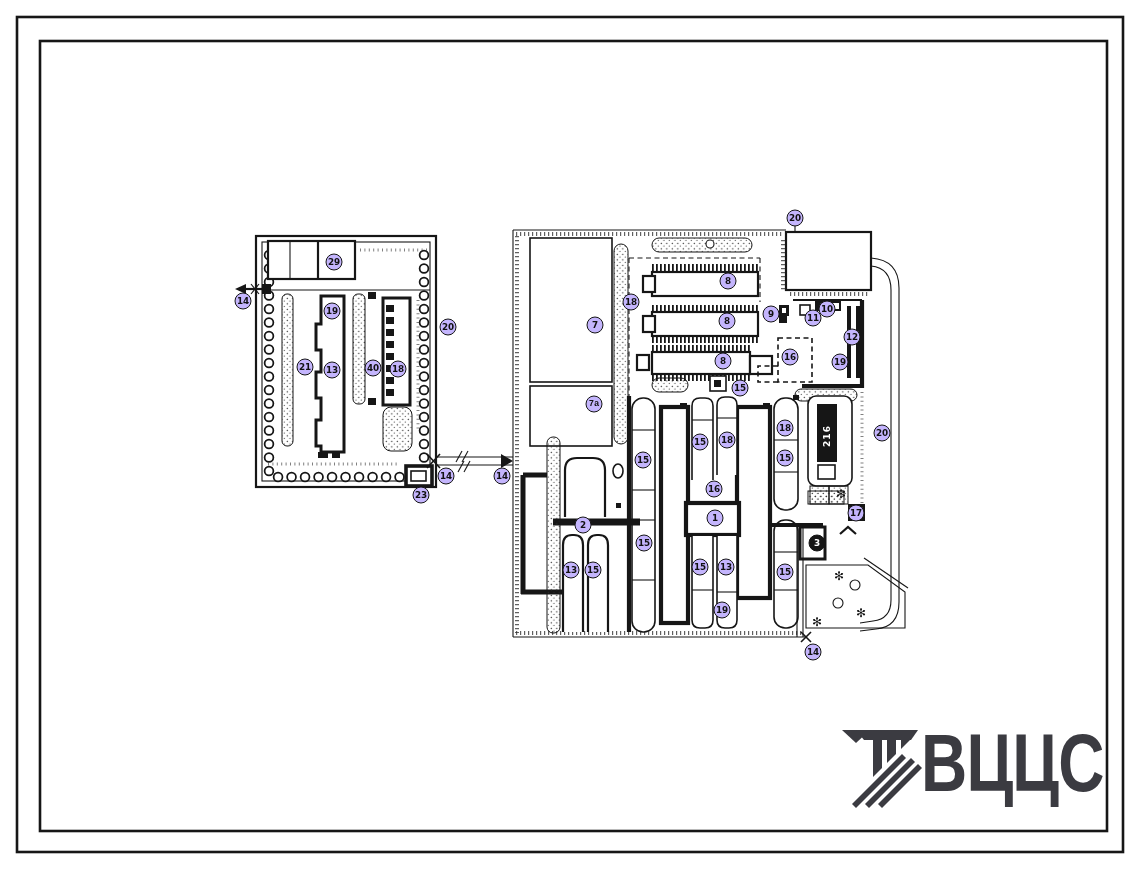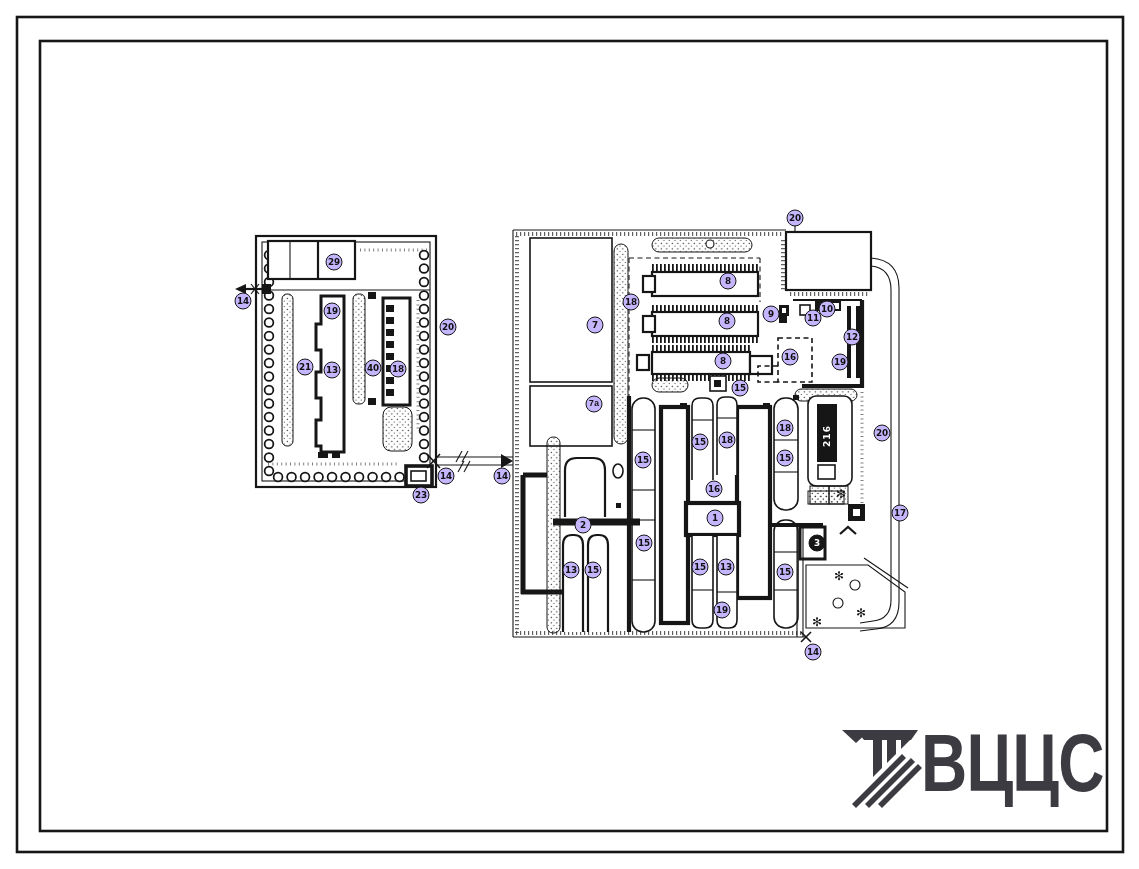--- a/index.html
+++ b/index.html
@@ -290,19 +290,19 @@
       <div class="clabel" style="left: 727px; top: 440px;">18</div>
       <div class="clabel" style="left: 714px; top: 489px;">16</div>
       <div class="clabel" style="left: 715px; top: 518px;">1</div>
       <div class="clabel" style="left: 700px; top: 567px;">15</div>
       <div class="clabel" style="left: 726px; top: 567px;">13</div>
       <div class="clabel" style="left: 722px; top: 610px;">19</div>
       <div class="clabel" style="left: 785px; top: 428px;">18</div>
       <div class="clabel" style="left: 785px; top: 458px;">15</div>
       <div class="clabel" style="left: 785px; top: 572px;">15</div>
       <div class="clabel dark" style="left: 817px; top: 543px;">3</div>
-      <div class="clabel" style="left: 856px; top: 513px; margin-left: 44px;">17</div>
+      <div class="clabel" style="left: 856px; top: 513px;">17</div>
       <div class="clabel" style="left: 882px; top: 433px;">20</div>
       <div class="clabel" style="left: 813px; top: 652px;">14</div>
     </div>
 
   <div class="logo-text">ВЦЦС</div>
 </div>
 
 </body></html>

